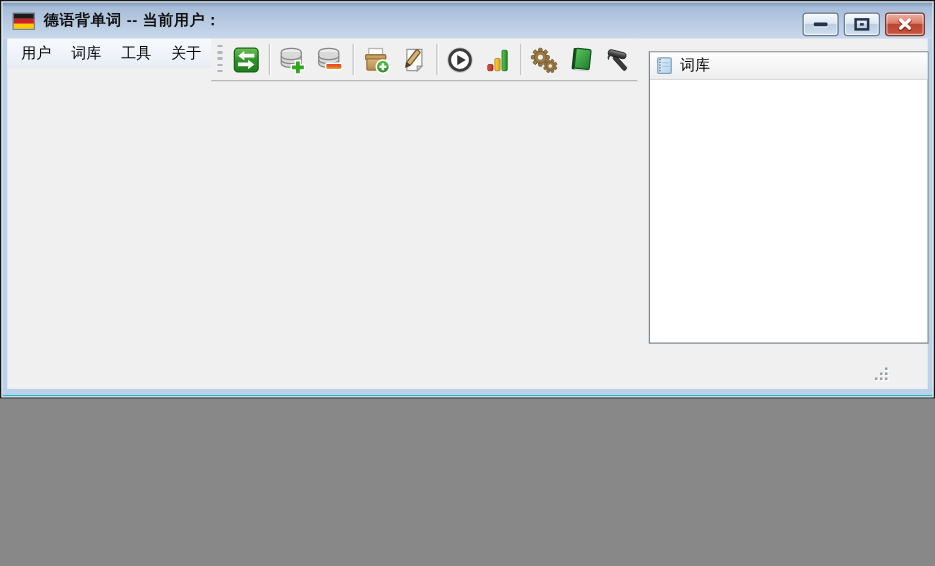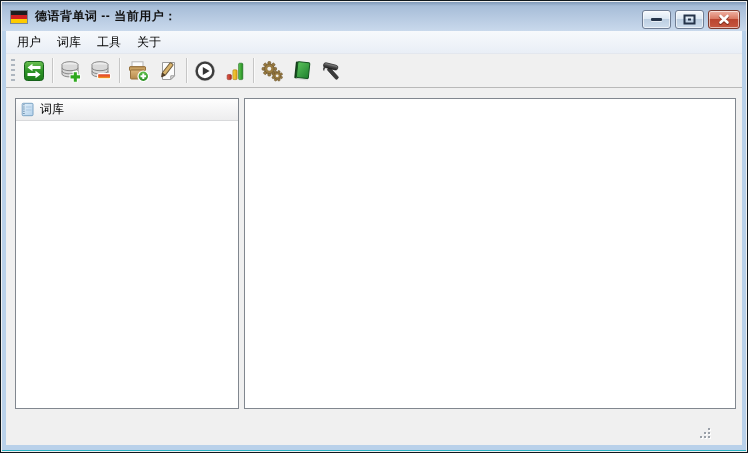--- a/index.html
+++ b/index.html
@@ -1,17 +1,17 @@
 <!DOCTYPE html>
 <html><head>
 <meta charset="utf-8">
 <style>
   * { margin:0; padding:0; box-sizing:border-box; }
   body { font-family:"Liberation Sans","DejaVu Sans",sans-serif; background:#888; }
-  .window { position:relative; width:748px; height:453px; background:#f0f0f0;
+  .window { position:relative; width:748px; height:319px; background:#f0f0f0;
             border:1px solid #0e161c; overflow:hidden; }
   
   .titlebar { position:absolute; left:1px; right:1px; top:1px; height:29px;
               background:linear-gradient(#7f99b8 0%, #a7bdd8 14%, #c9d9ec 100%);
               display:flex; align-items:center; }
   .frame-left  { position:absolute; left:1px;  top:30px; bottom:2px; width:4px; background:#b9d1ea; }
   .frame-right { position:absolute; right:1px; top:30px; bottom:2px; width:4px; background:#b9d1ea; }
   .frame-bottom{ position:absolute; left:1px; right:1px; bottom:2px; height:5px; background:#b9d1ea; }
   .frame-teal  { position:absolute; left:1px; right:1px; bottom:1px; height:1px; background:#2ab2c3; }
   .app-icon { width:16px; height:12px; margin:0 8px 0 9px; display:inline-block;
@@ -24,21 +24,21 @@
   .cbtn { width:29px; height:19px; border:1px solid #6e7c93; border-radius:3px;
           background:linear-gradient(#f5f9fd 0%, #dde8f3 45%, #bccee1 50%, #cfdeee 100%);
           box-shadow:inset 0 0 0 1px rgba(255,255,255,.6);
           display:flex; align-items:center; justify-content:center; cursor:pointer; }
   .cbtn.close { width:32px; border-color:#7c392e;
           background:linear-gradient(#efb3a5 0%, #da7a64 45%, #ba4530 50%, #c65740 100%); }
   .glyph-min { width:11px; height:3px; background:#243349; border-radius:1px;
                box-shadow:0 1px 0 rgba(255,255,255,.65); }
   
   .client { position:absolute; left:5px; right:5px; top:30px; bottom:7px;
-            background:#f0f0f0; display:flex; flex-direction:column; }
+            background:#f0f0f0; display:flex; flex-direction:row; }
   .menubar { height:23px; background:linear-gradient(#f7f9fc,#e9eef6);
              border-bottom:1px solid #e3e7ee; display:flex; align-items:center; padding-left:3px; }
   .menu-item { font-size:12px; color:#000; padding:3px 8px; cursor:default; }
   .toolbar { height:34px; background:#f0f0f0; border-bottom:1px solid #b9b9b9;
              display:flex; align-items:center; padding-left:3px; }
   .tgrip { width:4px; height:24px; margin:0 4px 0 2px;
            background-image:repeating-linear-gradient(to bottom,#aeb6bf 0 2px,transparent 2px 5px); }
   .tbtn { width:30px; height:29px; display:flex; align-items:center; justify-content:center;
           border-radius:2px; cursor:pointer; }
   .tsep { width:1px; height:25px; background:#c6c6c6; margin:0 3px; box-shadow:1px 0 0 #fafafa; }

